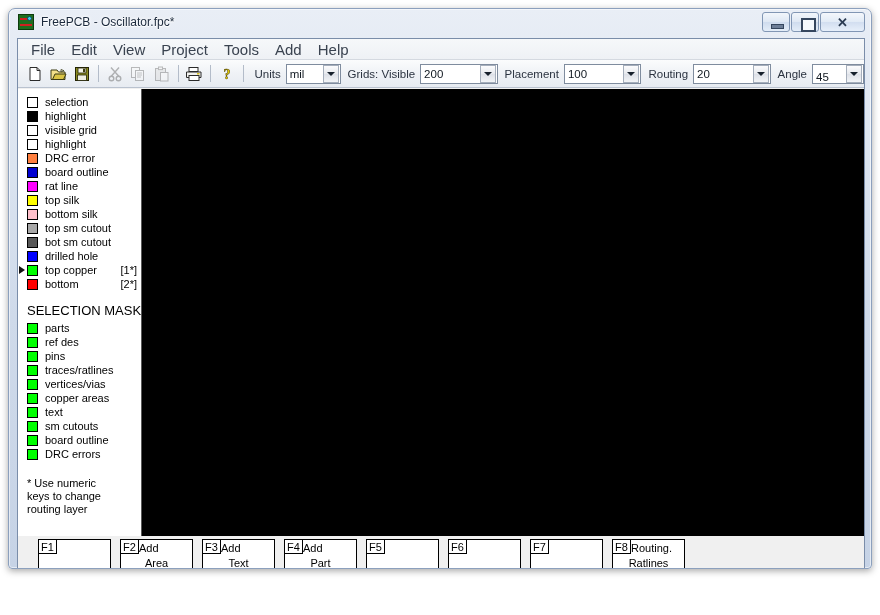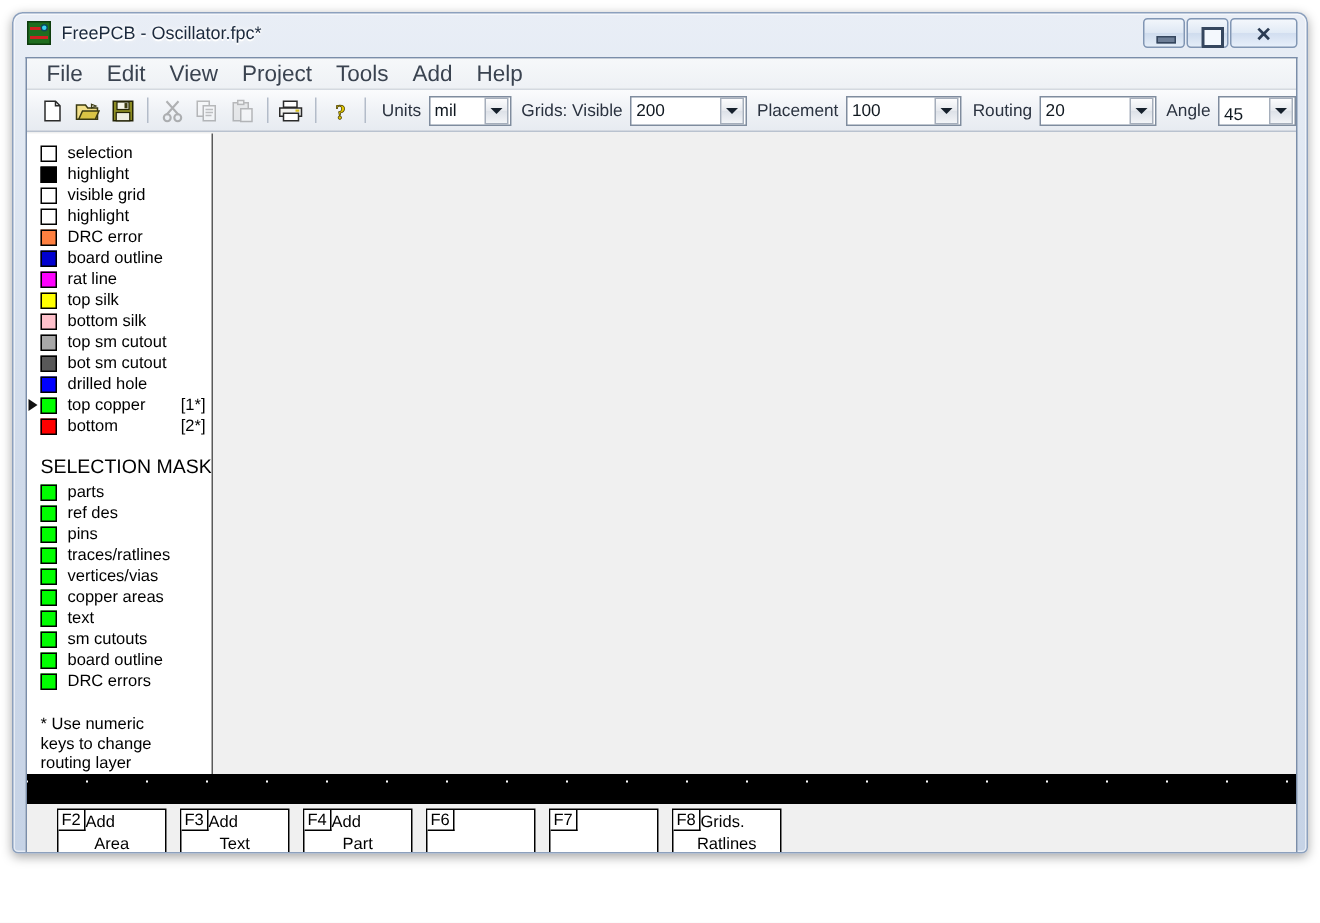--- a/index.html
+++ b/index.html
@@ -170,21 +170,20 @@
   #combo-place  { width: 82px; }
   #combo-route  { width: 82px; }
   #combo-angle  { width: 55px; align-items: flex-end; }
 
   
   #main-split {
     position: absolute;
     left: 0; top: 50px;
     width: 846px; height: 447px;
     display: flex;
-    flex-direction: column;
   }
   #layer-panel {
     width: 124px;
     background: #ffffff;
     border-right: 1px solid #5a5a5a;
     padding: 6px 0 0 0;
     overflow: hidden;
     position: relative;
   }
   .layer-row {
@@ -606,47 +605,57 @@
       <div id="canvas-wrap">
         <div id="grid-dots"></div>
         <div id="crosshair">
           
         </div>
       </div>
     </div>
 
     <div id="fkey-bar">
         <div class="fkey">
+          <span class="tag">F1</span>
+          <span class="l1"></span>
+          <span class="l2"></span>
+        </div>
+        <div class="fkey">
           <span class="tag">F2</span>
           <span class="l1">Add</span>
           <span class="l2">Area</span>
         </div>
         <div class="fkey">
           <span class="tag">F3</span>
           <span class="l1">Add</span>
           <span class="l2">Text</span>
         </div>
         <div class="fkey">
           <span class="tag">F4</span>
           <span class="l1">Add</span>
           <span class="l2">Part</span>
         </div>
         <div class="fkey">
+          <span class="tag">F5</span>
+          <span class="l1"></span>
+          <span class="l2"></span>
+        </div>
+        <div class="fkey">
           <span class="tag">F6</span>
           <span class="l1"></span>
           <span class="l2"></span>
         </div>
         <div class="fkey">
           <span class="tag">F7</span>
           <span class="l1"></span>
           <span class="l2"></span>
         </div>
         <div class="fkey">
           <span class="tag">F8</span>
-          <span class="l1">Grids.</span>
+          <span class="l1">Routing.</span>
           <span class="l2">Ratlines</span>
         </div>
       </div>
   </div>
 
   <div id="status-bar">
     <div class="sb-cell" id="sb-ready">Ready</div>
     <div class="sb-cell framed" id="sb-x">X: 390</div>
     <div class="sb-cell framed" id="sb-y">Y: 1550</div>
     <div class="sb-cell framed" id="sb-sel">No selection</div>

